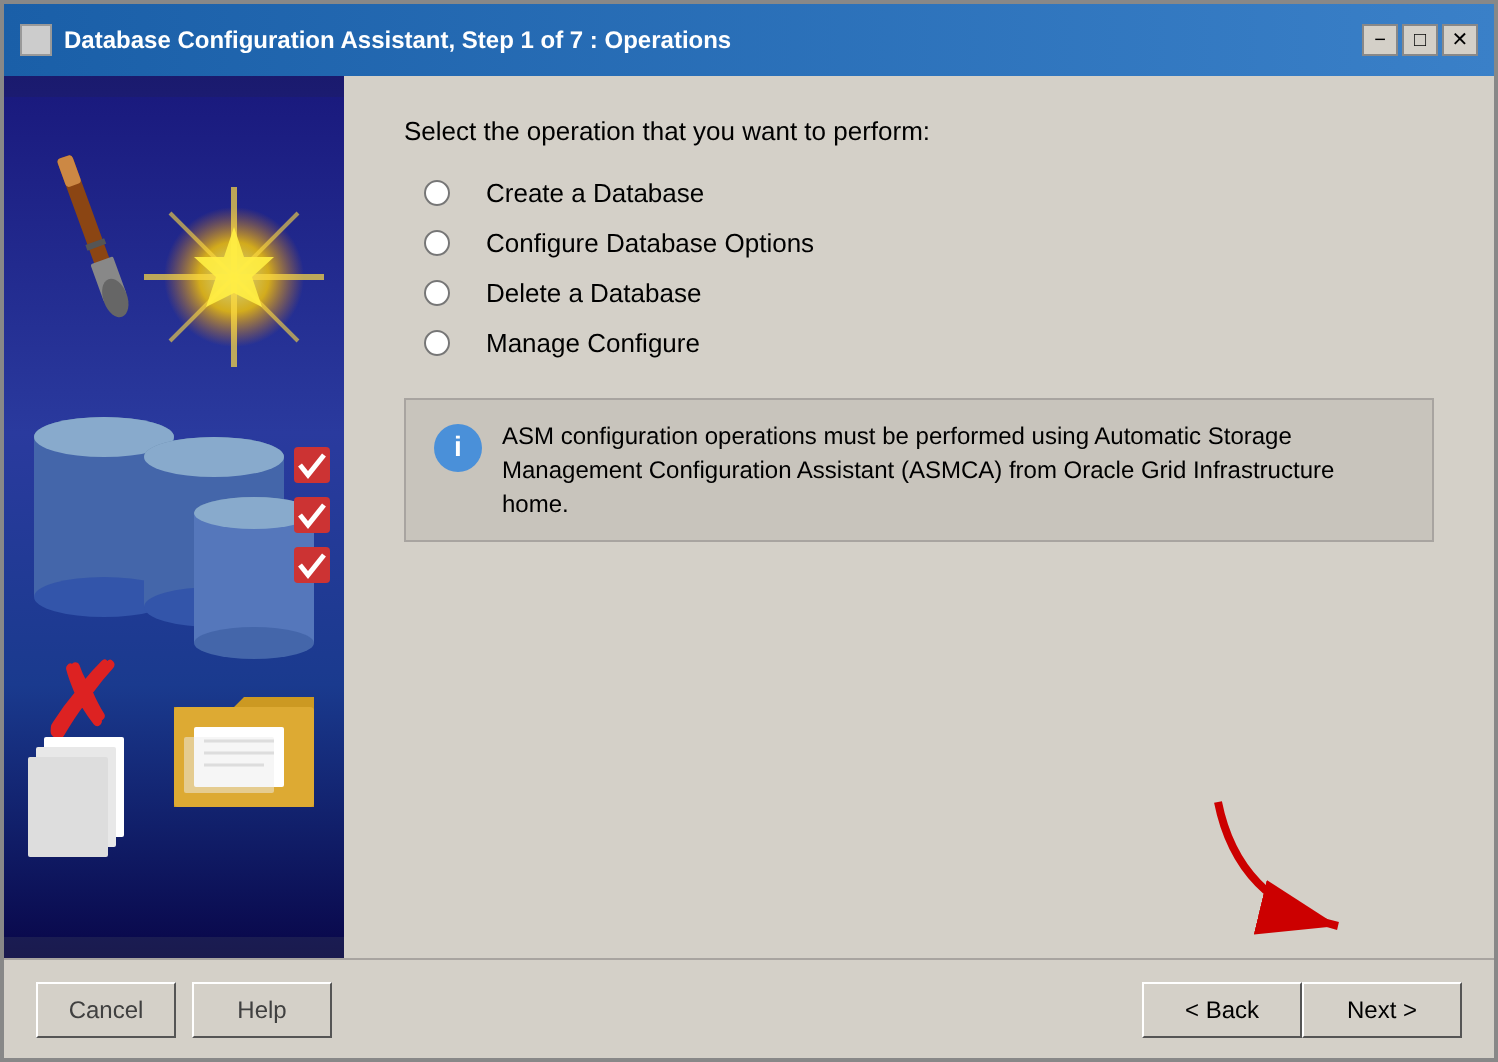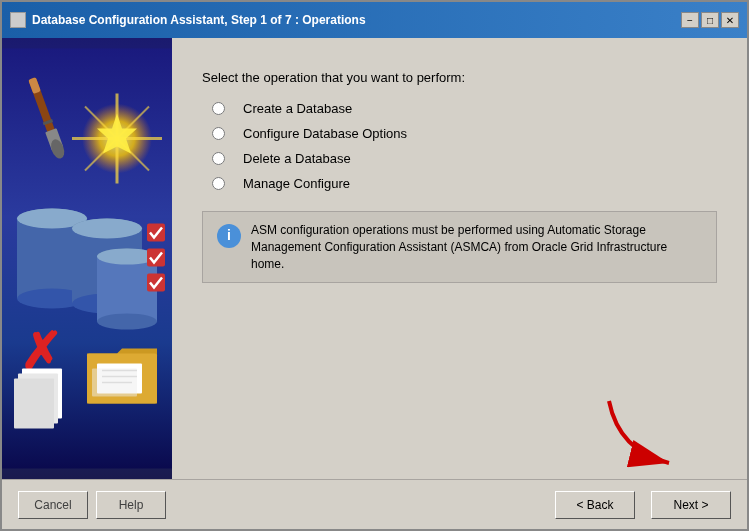--- a/index.html
+++ b/index.html
@@ -69,21 +69,21 @@
     .left-panel {
       width: 170px;
       background: linear-gradient(to bottom, #1a1a6e 0%, #2a2a8e 30%, #1a3a8e 60%, #1a1a4e 100%);
       flex-shrink: 0;
       position: relative;
       overflow: hidden;
     }
     .right-panel {
       flex: 1;
       background: #d4d0c8;
-      padding: 32px 30px;
+      padding: 20px 30px;
       display: flex;
       flex-direction: column;
     }
     .instruction-text {
       margin-bottom: 16px;
       font-size: 13px;
       color: #000;
     }
     .options-list {
       display: flex;
@@ -146,21 +146,21 @@
       padding: 0 16px;
       flex-shrink: 0;
     }
     .bottom-left {
       display: flex;
       gap: 8px;
     }
     .bottom-right {
       display: flex;
       align-items: center;
-      gap: 16px;
+      gap: 0;
       position: relative;
     }
     .btn {
       min-width: 70px;
       height: 28px;
       padding: 0 12px;
       background: #d4d0c8;
       border: 1px solid #888;
       border-top-color: #fff;
       border-left-color: #fff;

